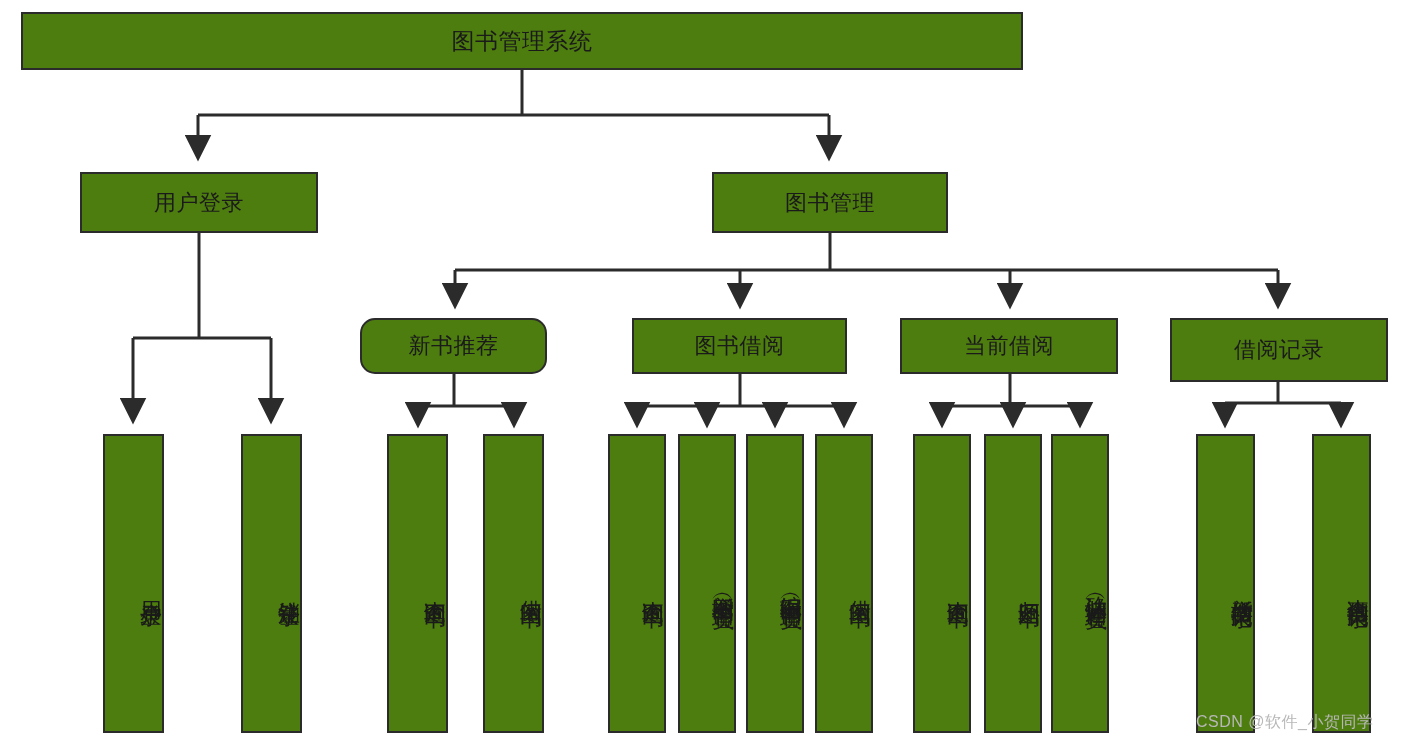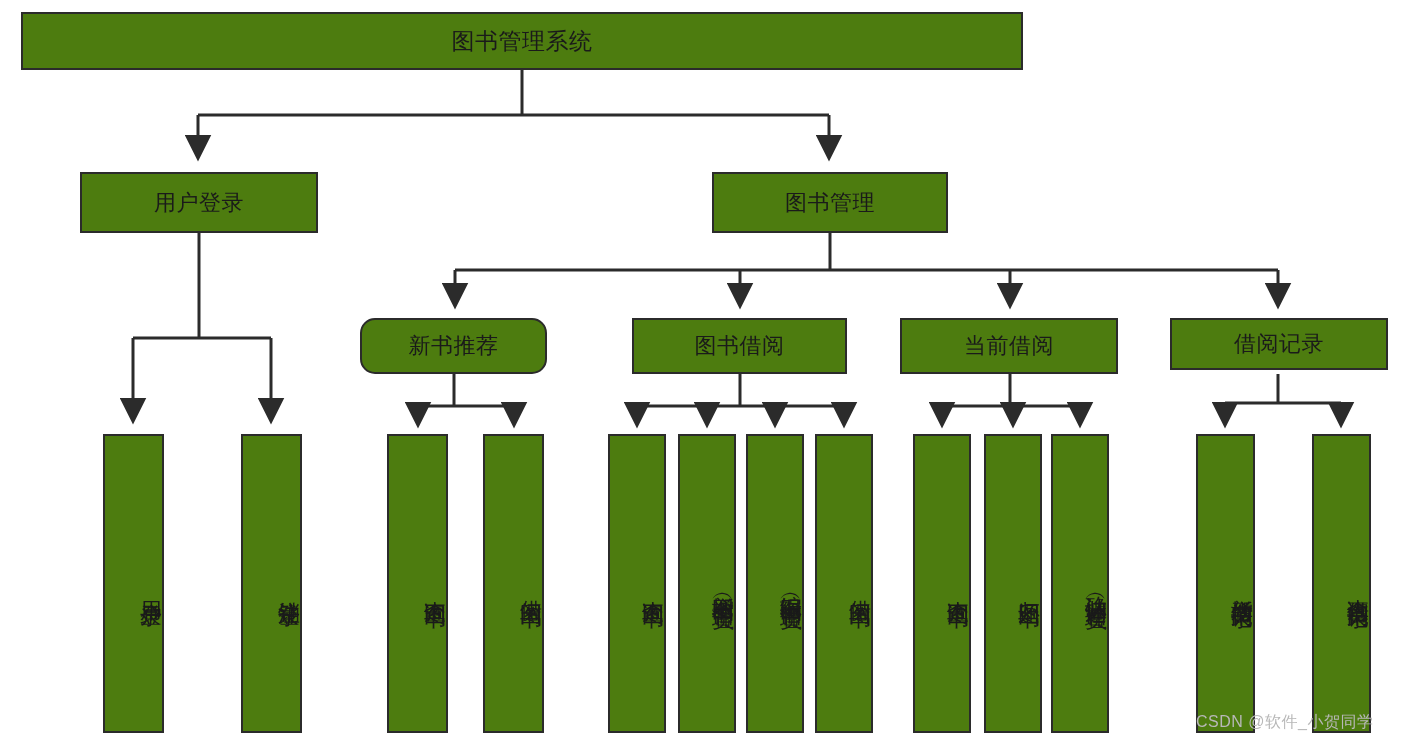--- a/index.html
+++ b/index.html
@@ -135,21 +135,21 @@
 
   <div class="node h" style="left:360px; top:318px; width:187px; height:56px;border-radius:15px;">
     <span>新书推荐</span>
   </div>
   <div class="node h" style="left:632px; top:318px; width:215px; height:56px;">
     <span>图书借阅</span>
   </div>
   <div class="node h" style="left:900px; top:318px; width:218px; height:56px;">
     <span>当前借阅</span>
   </div>
-  <div class="node h" style="left:1170px; top:318px; width:218px; height:52px;font-family:Liberation Serif, serif;">
+  <div class="node h" style="left:1170px; top:318px; width:218px; height:64px;font-family:Liberation Serif, serif;">
     <span>借阅记录</span>
   </div>
 
   <div class="node v" style="left:103px; top:434px; width:61px; height:299px;">
     <span class="vlabel">用户登录</span>
   </div>
   <div class="node v" style="left:241px; top:434px; width:61px; height:299px;">
     <span class="vlabel">注销登录</span>
   </div>
   <div class="node v" style="left:387px; top:434px; width:61px; height:299px;">

